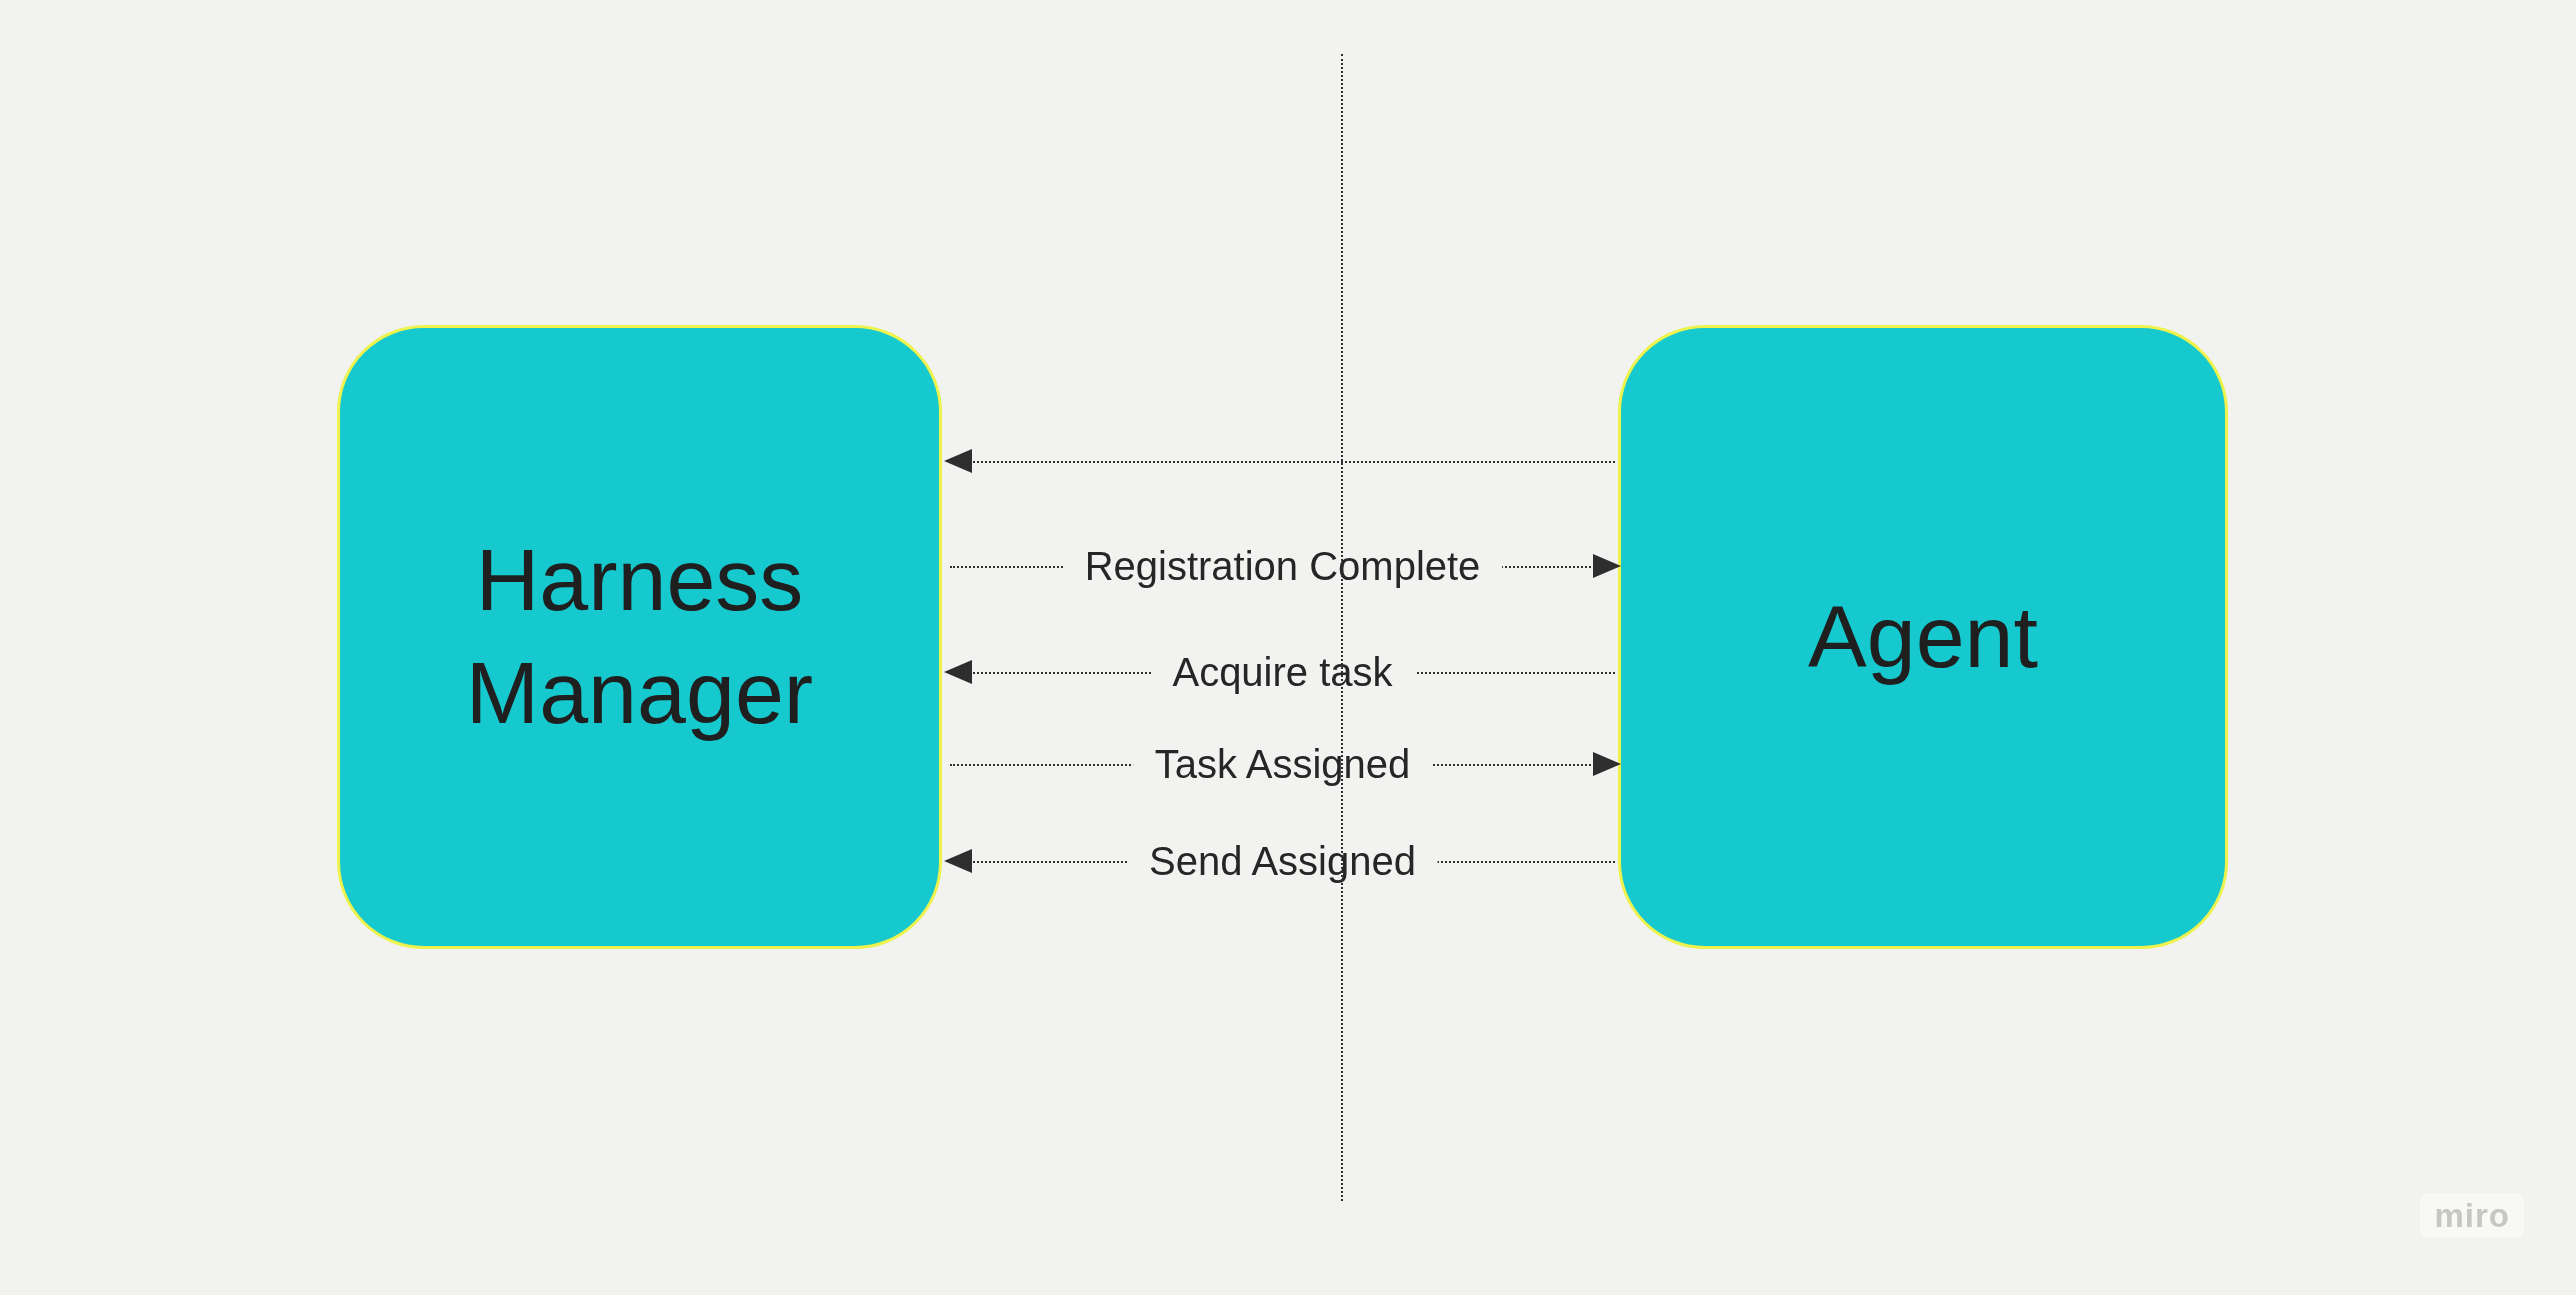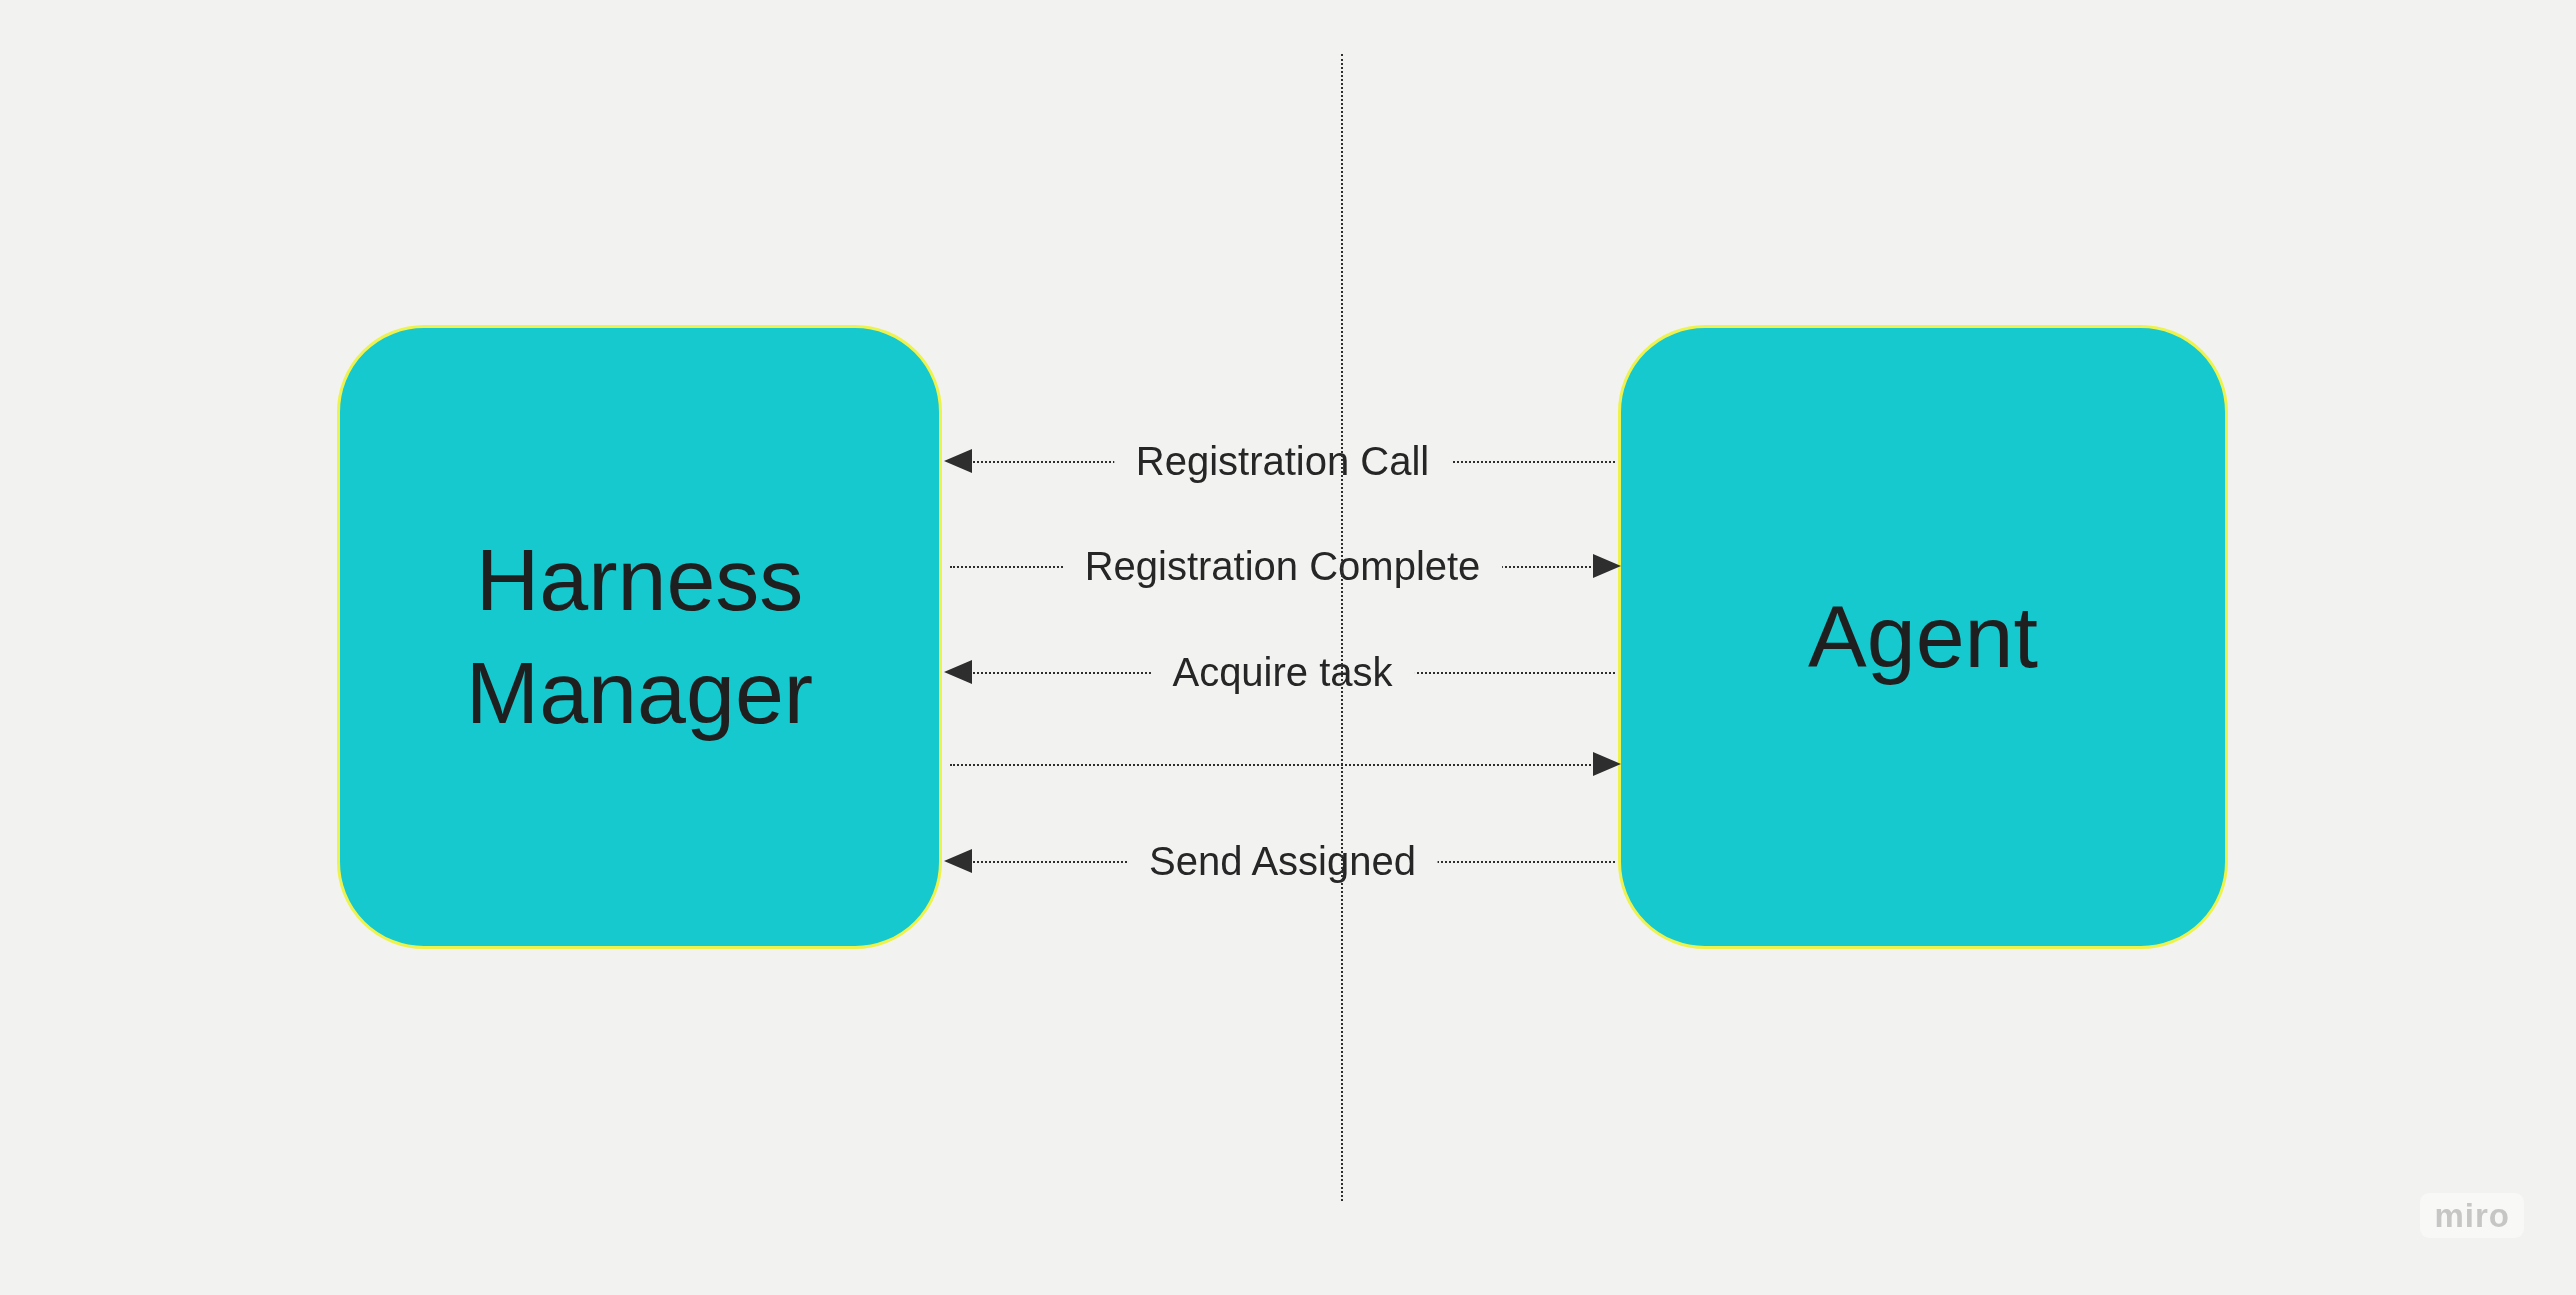--- a/index.html
+++ b/index.html
@@ -122,35 +122,35 @@
   </div>
 
   <div class="node left">
     <div class="node-label">Harness Manager</div>
   </div>
 
   <div>
       <div class="message left m0">
         <div class="line"></div>
         <span class="arrowhead"></span>
-        <div class="label">Registration Call</div>
       </div>
       <div class="message right m1">
         <div class="line"></div>
         <span class="arrowhead"></span>
         <div class="label">Registration Complete</div>
       </div>
       <div class="message left m2">
         <div class="line"></div>
         <span class="arrowhead"></span>
         <div class="label">Acquire task</div>
       </div>
       <div class="message right m3">
         <div class="line"></div>
         <span class="arrowhead"></span>
+        <div class="label">Task Assigned</div>
       </div>
       <div class="message left m4">
         <div class="line"></div>
         <span class="arrowhead"></span>
         <div class="label">Send Assigned</div>
       </div>
     </div>
 
   <div class="watermark">miro</div>
 

